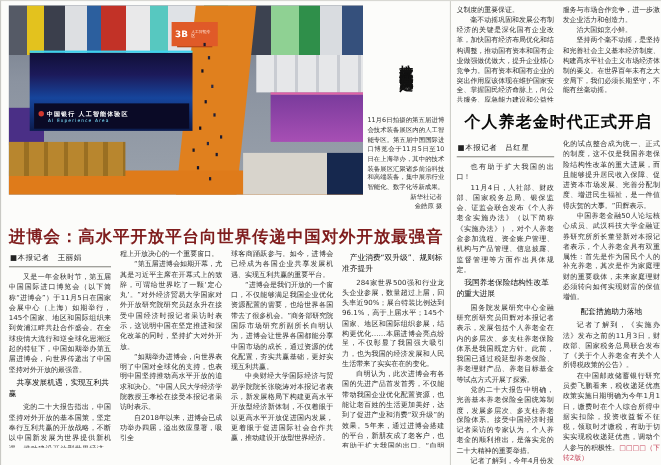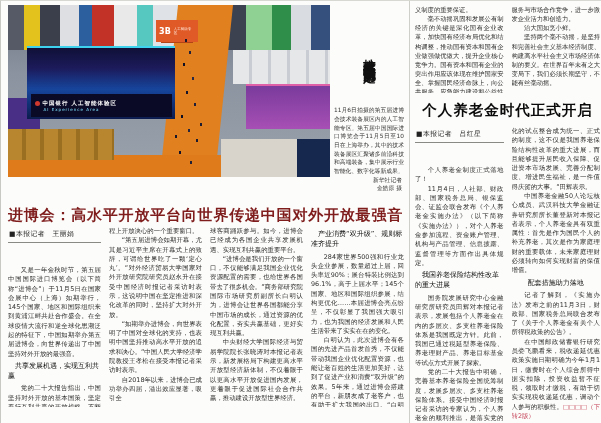--- a/index.html
+++ b/index.html
@@ -60,21 +60,21 @@
     height:102px; margin:4px auto 4px; font-family:"Liberation Serif", serif;
     font-weight:bold; font-size:12.5px; color:#111; letter-spacing:1px; }
   .v-headline span { padding:0 2px; }
   .caption { font-size:5.8px; line-height:1.5; text-align:justify; color:#333; }
   .caption-credit { font-size:5.8px; line-height:1.5; text-align:right; color:#333; padding-right:2px; }
 
   
   .headline-main { font-family:"Liberation Serif", serif; font-weight:bold; color:#7f1d1d;
     font-size:15px; letter-spacing:0.8px; white-space:nowrap; margin-top:13px; }
   .byline { font-size:6.8px; color:#222; padding:2px 0 3px 1px;
-    border-bottom:1px solid #8a8a85; margin-bottom:23px; letter-spacing:0.5px; }
+    border-bottom:1px solid #8a8a85; margin-bottom:5px; letter-spacing:0.5px; }
   .cols { display:flex; gap:8px; overflow:hidden; }
   .col { flex:1 1 0; overflow:hidden; }
   .para { font-size:6.4px; line-height:1.45; text-align:justify; text-indent:2em; color:#2e2e2e; }
   .para.noindent { text-indent:0; }
   .subhead { font-size:7px; font-weight:normal; color:#101010; margin:3px 0; text-indent:1em; line-height:1.4; }
   .subhead.center { text-align:center; text-indent:0; }
   .red { color:#c5455a; }
 
   .expo-cols { height:180px; margin-top:2px; }
   .expo-cols .col { max-width:93px; }
@@ -173,21 +173,21 @@
         <p class="para">治大国如烹小鲜。</p>
         <p class="para">坚持两个毫不动摇，是坚持和完善社会主义基本经济制度、构建高水平社会主义市场经济体制的要义。在世界百年未有之大变局下，我们必须长期坚守，不能有丝毫动摇。</p>
       </div>
     </div>
 
     <div class="pension-headline">个人养老金时代正式开启</div>
 
     <div class="cols pension-cols">
       <div class="col">
         <div class="byline">■本报记者　吕红星</div>
-        <p class="para">个人养老金制度正式落地了！</p>
+        <p class="para">也有助于扩大我国的出口！</p>
         <p class="para">11月4日，人社部、财政部、国家税务总局、银保监会、证监会联合发布《个人养老金实施办法》（以下简称《实施办法》），对个人养老金参加流程、资金账户管理、机构与产品管理、信息披露、监督管理等方面作出具体规定。</p>
         <p class="subhead">我国养老保险结构性改革的重大进展</p>
         <p class="para">国务院发展研究中心金融研究所研究员田辉对本报记者表示，发展包括个人养老金在内的多层次、多支柱养老保险体系是我国既定方针。此前，我国已通过税延型养老保险、养老理财产品、养老目标基金等试点方式开展了探索。</p>
         <p class="para">党的二十大报告中明确，完善基本养老保险全国统筹制度，发展多层次、多支柱养老保险体系。接受中国经济时报记者采访的专家认为，个人养老金的顺利推出，是落实党的二十大精神的重要举措。</p>
         <p class="para">记者了解到，今年4月份发布的《国务院办公厅关于推动个人养老金发展的意见》宣告我国个人养老金制度的建立，此次《实施办法》则意味着该制度开始正式落地实施。</p>
 
       </div>
       <div class="col">
         <p class="para noindent">化的试点整合成为统一、正式的制度，这不仅是我国养老保险结构性改革的重大进展，而且能够提升居民收入保障、促进资本市场发展、完善分配制度、增进民生福祉，是一件值得庆贺的大事。”田辉表示。</p>
         <p class="para">中国养老金融50人论坛核心成员、武汉科技大学金融证券研究所所长董登新对本报记者表示，个人养老金具有双重属性：首先是作为国民个人的补充养老，其次是作为家庭理财的重要载体，未来家庭理财必须转向如何实现财富的保值增值。</p>

